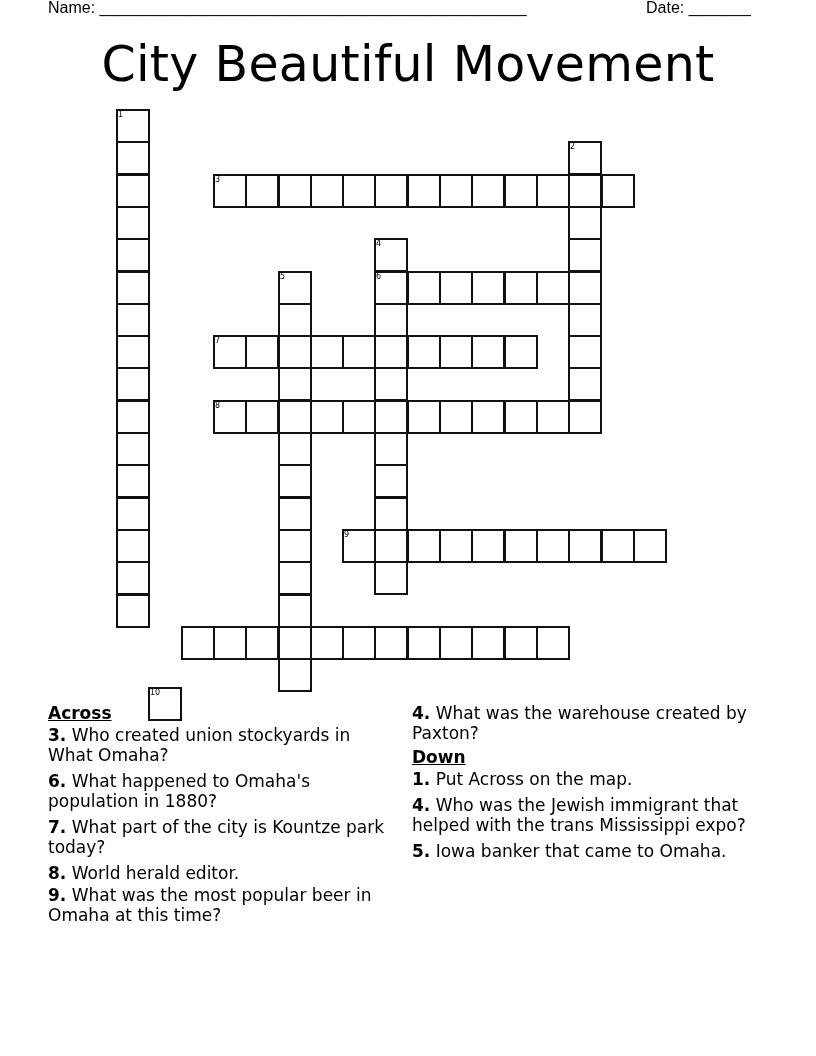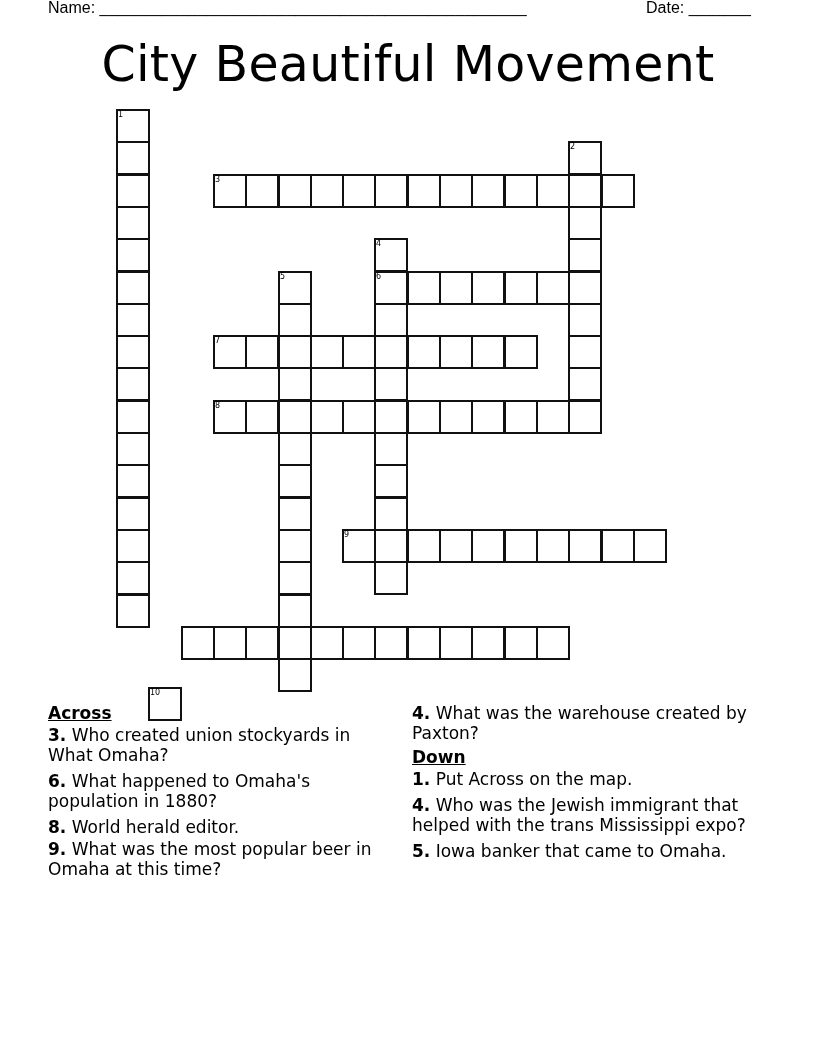--- a/index.html
+++ b/index.html
@@ -167,20 +167,21 @@
     <div class="cell" style="left: 439px; top: 626px;"></div>
     <div class="cell" style="left: 471px; top: 626px;"></div>
     <div class="cell" style="left: 504px; top: 626px;"></div>
     <div class="cell" style="left: 536px; top: 626px;"></div>
   </div>
 
 <div id="col-left" class="clues-col">
   <span class="heading">Across</span>
   <div class="clue"><span class="n">3.</span><span> Who created union stockyards in What Omaha?</span></div>
   <div class="clue"><span class="n">6.</span><span> What happened to Omaha's population in 1880?</span></div>
+  <div class="clue"><span class="n">7.</span><span> What part of the city is Kountze park today?</span></div>
   <div class="clue" style="margin-bottom:2px"><span class="n">8.</span><span> World herald editor.</span></div>
   <div class="clue"><span class="n">9.</span><span> What was the most popular beer in Omaha at this time?</span></div>
 </div>
 
 <div id="col-right" class="clues-col">
   <div class="clue" style="margin-bottom:4px"><span class="n">4.</span><span> What was the warehouse created by Paxton?</span></div>
   <span class="heading">Down</span>
   <div class="clue"><span class="n">1.</span><span> Put Across on the map.</span></div>
   <div class="clue"><span class="n">4.</span><span> Who was the Jewish immigrant that helped with the trans Mississippi expo?</span></div>
   <div class="clue"><span class="n">5.</span><span> Iowa banker that came to Omaha.</span></div>

